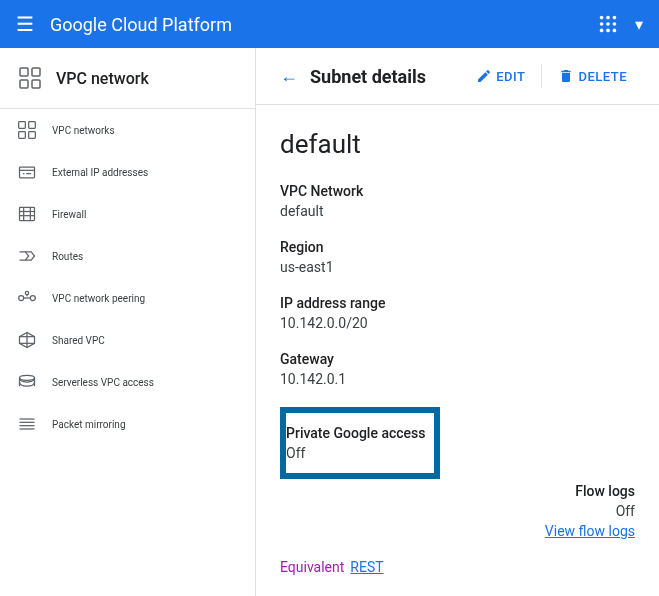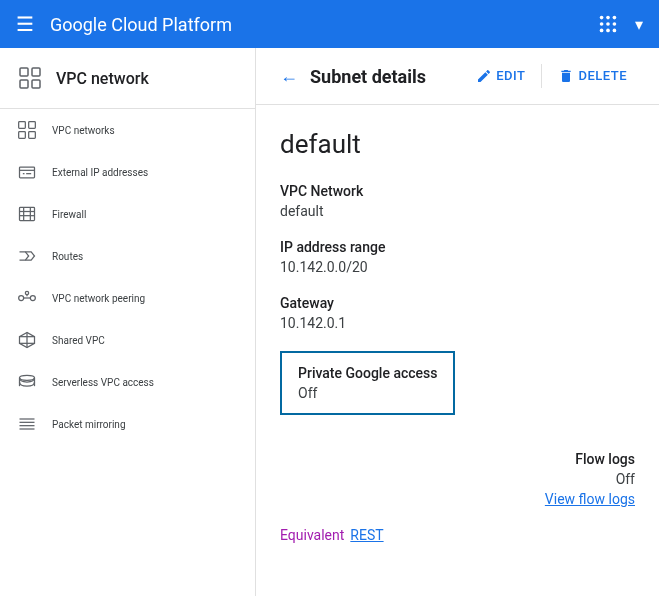--- a/index.html
+++ b/index.html
@@ -63,40 +63,40 @@
       align-items: center;
       justify-content: space-between;
       padding: 14px 24px;
       border-bottom: 1px solid #e0e0e0;
     }
     .page-header-left { display: flex; align-items: center; gap: 12px; }
     .back-btn { color: #1a73e8; font-size: 18px; cursor: pointer; }
     .page-header-title { font-size: 18px; font-weight: 700; color: #202124; }
     .page-header-actions { display: flex; gap: 8px; align-items: center; }
     .action-btn {
-      display: flex; gap: 4px;
+      display: flex; align-items: center; gap: 4px;
       color: #1a73e8; font-size: 13px; font-weight: 500;
       cursor: pointer; padding: 6px 8px; letter-spacing: 0.5px;
       text-transform: uppercase;
     }
     .action-btn .icon { font-size: 16px; }
     .divider-v { width: 1px; height: 24px; background: #e0e0e0; }
 
     
     .content { padding: 24px; }
     .content-title { font-size: 26px; font-weight: 400; color: #202124; margin-bottom: 24px; }
 
     .detail-section { margin-bottom: 20px; }
     .detail-label { font-size: 14px; font-weight: 500; color: #202124; margin-bottom: 4px; }
     .detail-value { font-size: 14px; color: #3c4043; }
 
     .highlight-box {
-      border: 2px solid #0369a1;
-      padding: 12px 16px;
-      margin-bottom: 36px;
+      border: 6px solid #0369a1;
+      padding: 12px 0;
+      margin-bottom: 4px;
       display: inline-block;
       min-width: 160px;
     }
 
     .flow-logs-section { margin-bottom: 20px; text-align: right; }
     .flow-logs-off { font-size: 14px; color: #3c4043; margin-bottom: 4px; }
     .view-link { color: #1a73e8; font-size: 14px; cursor: pointer; text-decoration: underline; }
 
     .equiv-section { display: flex; align-items: center; gap: 6px; }
     .equiv-label { font-size: 14px; color: #a21caf; }
@@ -271,20 +271,24 @@
     <div class="content">
       <div class="content-title">default</div>
 
       
       <div class="detail-section">
         <div class="detail-label">VPC Network</div>
         <div class="detail-value">default</div>
       </div>
 
       
+      <div class="detail-section">
+        <div class="detail-label">Region</div>
+        <div class="detail-value">us-east1</div>
+      </div>
 
       
       <div class="detail-section">
         <div class="detail-label">IP address range</div>
         <div class="detail-value">10.142.0.0/20</div>
       </div>
 
       
       <div class="detail-section">
         <div class="detail-label">Gateway</div>

